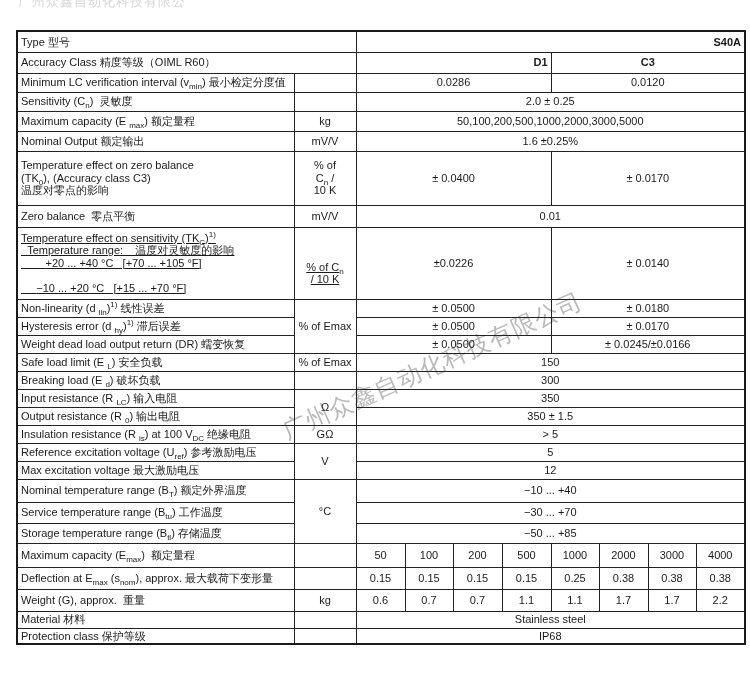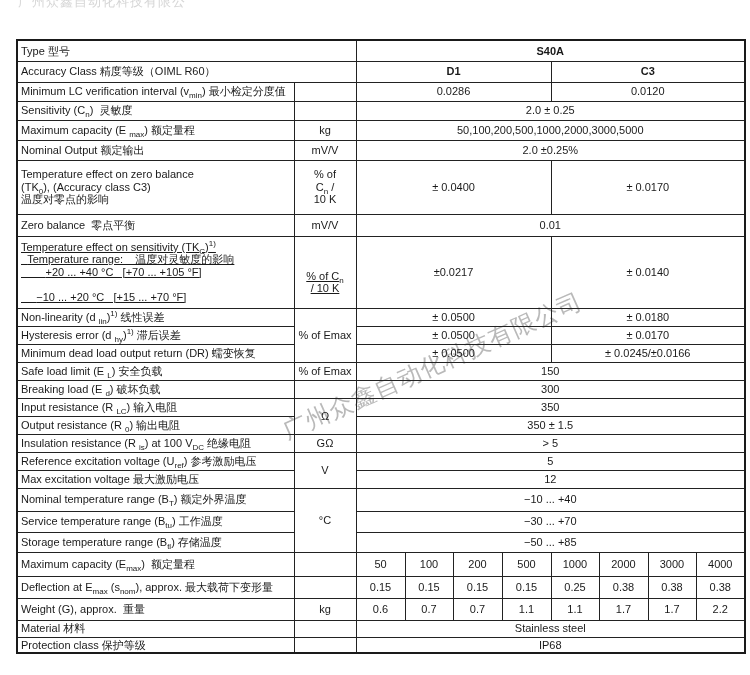--- a/index.html
+++ b/index.html
@@ -4,30 +4,30 @@
 <style>
   html,body{margin:0;padding:0;background:#ffffff;}
   .page{position:relative;width:750px;height:675px;background:#fff;overflow:hidden;
         font-family:"Liberation Sans",sans-serif;color:#1a1a1a;}
   .top-smudge{position:absolute;left:18px;top:0;width:170px;height:11px;overflow:hidden;
         color:#d6d6d6;font-size:13px;letter-spacing:1px;filter:blur(.4px);}
   .top-smudge span{display:block;transform:translateY(-7px);}
   .watermark{position:absolute;left:284px;top:416px;transform:rotate(-24deg);
         transform-origin:left center;font-size:24px;letter-spacing:1px;color:#b2b2b2;
         opacity:.9;white-space:nowrap;z-index:0;pointer-events:none;}
-  table.spec{position:absolute;left:16px;top:39px;width:728px;border-collapse:collapse;
+  table.spec{position:absolute;left:16px;top:30px;width:728px;border-collapse:collapse;
         table-layout:fixed;font-size:11px;background:transparent;z-index:1;}
   table.spec td{border:1px solid #222;padding:1px 3px;vertical-align:middle;
         white-space:pre-wrap;line-height:12.5px;overflow:hidden;}
   table.spec{border:2px solid #1a1a1a;}
   td.lbl{text-align:left;padding-left:6px;}
   td.unit,td.val{text-align:center;}
   td.hd{font-weight:bold;}
   td.nbr{border-right:hidden;}
-  td.nbl{border-left:hidden;}
+  td.nbl{border-left:hidden;text-align:right;}
   td.vtop{vertical-align:top;padding-top:4px;text-decoration:underline;}
   td.vtop-deep{vertical-align:top;padding-top:19px;}
   sub{font-size:8px;line-height:0;}
   sup{font-size:8px;line-height:0;}
 </style>
 </head>
 <body>
 
 <div class="page">
 
@@ -78,21 +78,21 @@
 
     <tr style="height:20px">
       <td class="lbl">Maximum capacity (E <sub>max</sub>) 额定量程</td>
       <td class="unit">kg</td>
       <td class="val" colspan="8">50,100,200,500,1000,2000,3000,5000</td>
     </tr>
 
     <tr style="height:20px">
       <td class="lbl">Nominal Output 额定输出</td>
       <td class="unit">mV/V</td>
-      <td class="val" colspan="8">2.0 ±0.25%</td>
+      <td class="val" colspan="8">1.6 ±0.25%</td>
     </tr>
 
     <tr style="height:54px">
       <td class="lbl">Temperature effect on zero balance
 (TK<sub>0</sub>), (Accuracy class C3)
 温度对零点的影响</td>
       <td class="unit">% of
 C<sub>n</sub> /
 10 K</td>
       <td class="val" colspan="4">± 0.0400</td>
@@ -106,39 +106,39 @@
     </tr>
 
     <tr style="height:72px">
       <td class="lbl vtop">Temperature effect on sensitivity (TK<sub>C</sub>)<sup>1)</sup>
   Temperature range:    温度对灵敏度的影响
         +20 ... +40 °C   [+70 ... +105 °F]
 
      −10 ... +20 °C   [+15 ... +70 °F]</td>
       <td class="unit vtop" style="padding-top:21px">% of C<sub>n</sub>
 / 10 K</td>
-      <td class="val vtop-deep" colspan="4">±0.0217</td>
+      <td class="val vtop-deep" colspan="4">±0.0226</td>
       <td class="val vtop-deep" colspan="4">± 0.0140</td>
     </tr>
 
     <tr style="height:18px">
       <td class="lbl">Non-linearity (d <sub>lin</sub>)<sup>1)</sup> 线性误差</td>
       <td class="unit" rowspan="3">% of Emax</td>
       <td class="val" colspan="4">± 0.0500</td>
       <td class="val" colspan="4">± 0.0180</td>
     </tr>
 
     <tr style="height:18px">
       <td class="lbl">Hysteresis error (d <sub>hy</sub>)<sup>1)</sup> 滞后误差</td>
       <td class="val" colspan="4">± 0.0500</td>
       <td class="val" colspan="4">± 0.0170</td>
     </tr>
 
     <tr style="height:18px">
-      <td class="lbl">Minimum dead load output return (DR) 蠕变恢复</td>
+      <td class="lbl">Weight dead load output return (DR) 蠕变恢复</td>
       <td class="val" colspan="4">± 0.0500</td>
       <td class="val" colspan="4">± 0.0245/±0.0166</td>
     </tr>
 
     <tr style="height:18px">
       <td class="lbl">Safe load limit (E <sub>L</sub>) 安全负载</td>
       <td class="unit">% of Emax</td>
       <td class="val" colspan="8">150</td>
     </tr>
 

